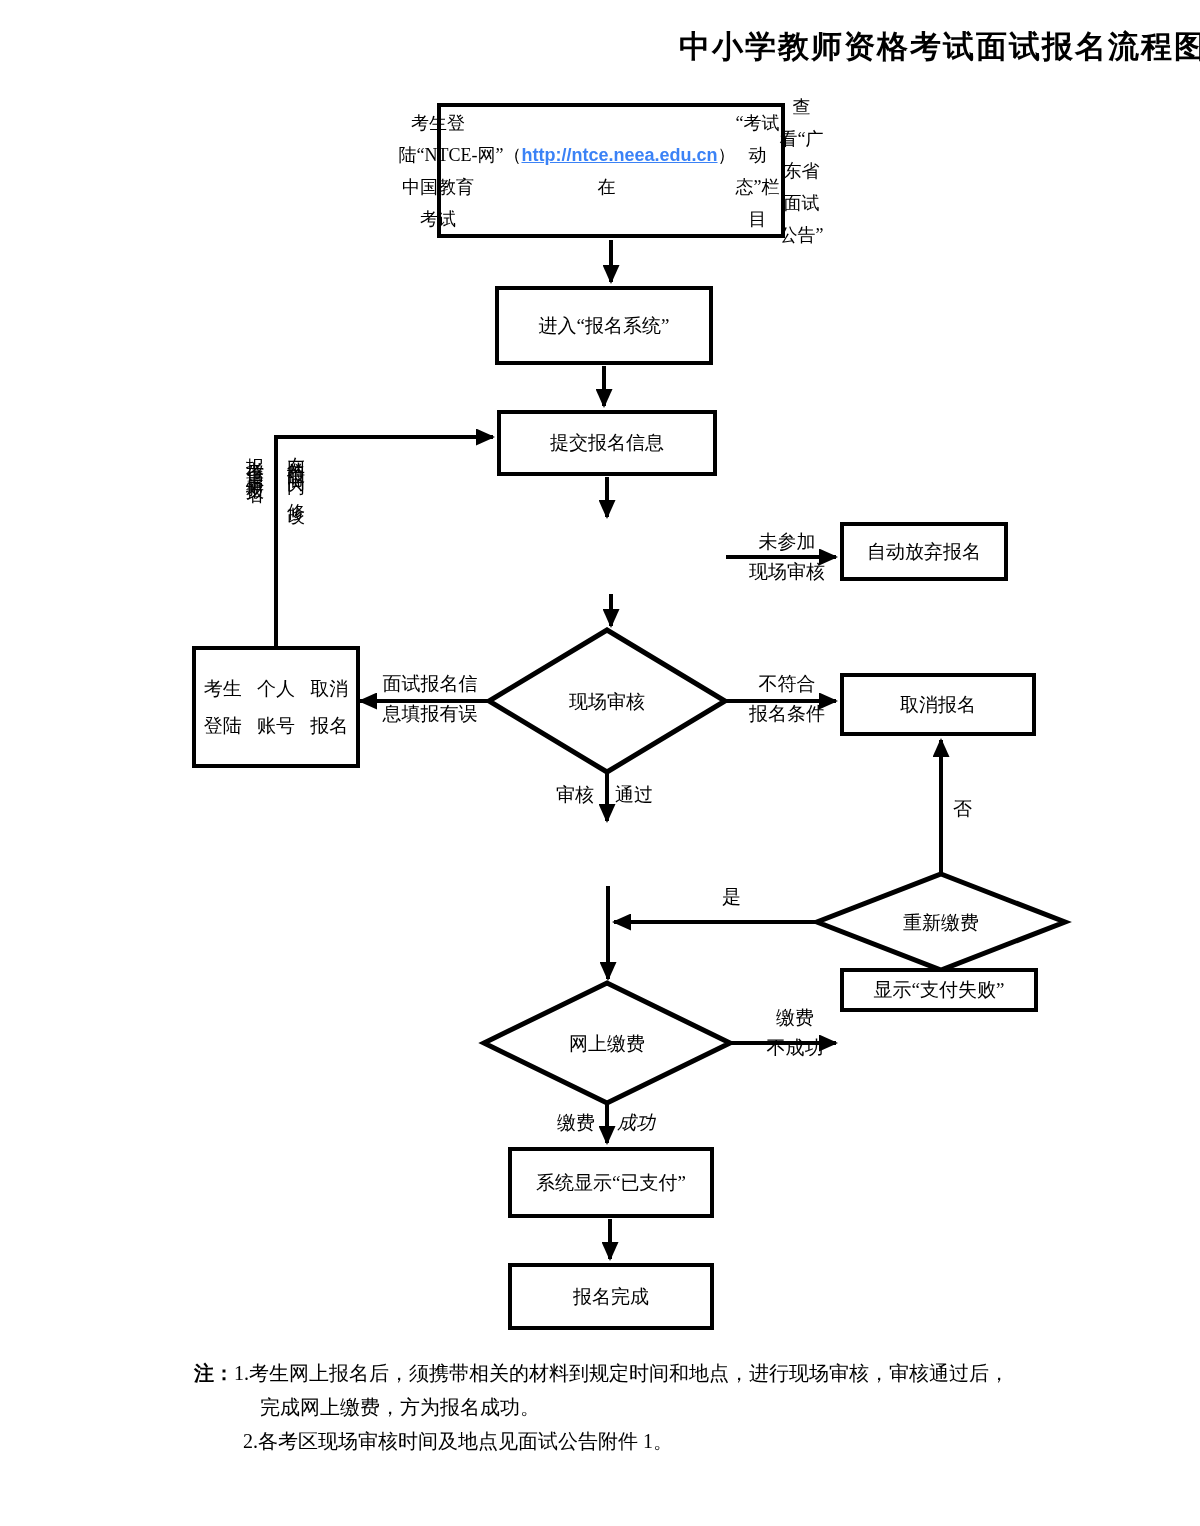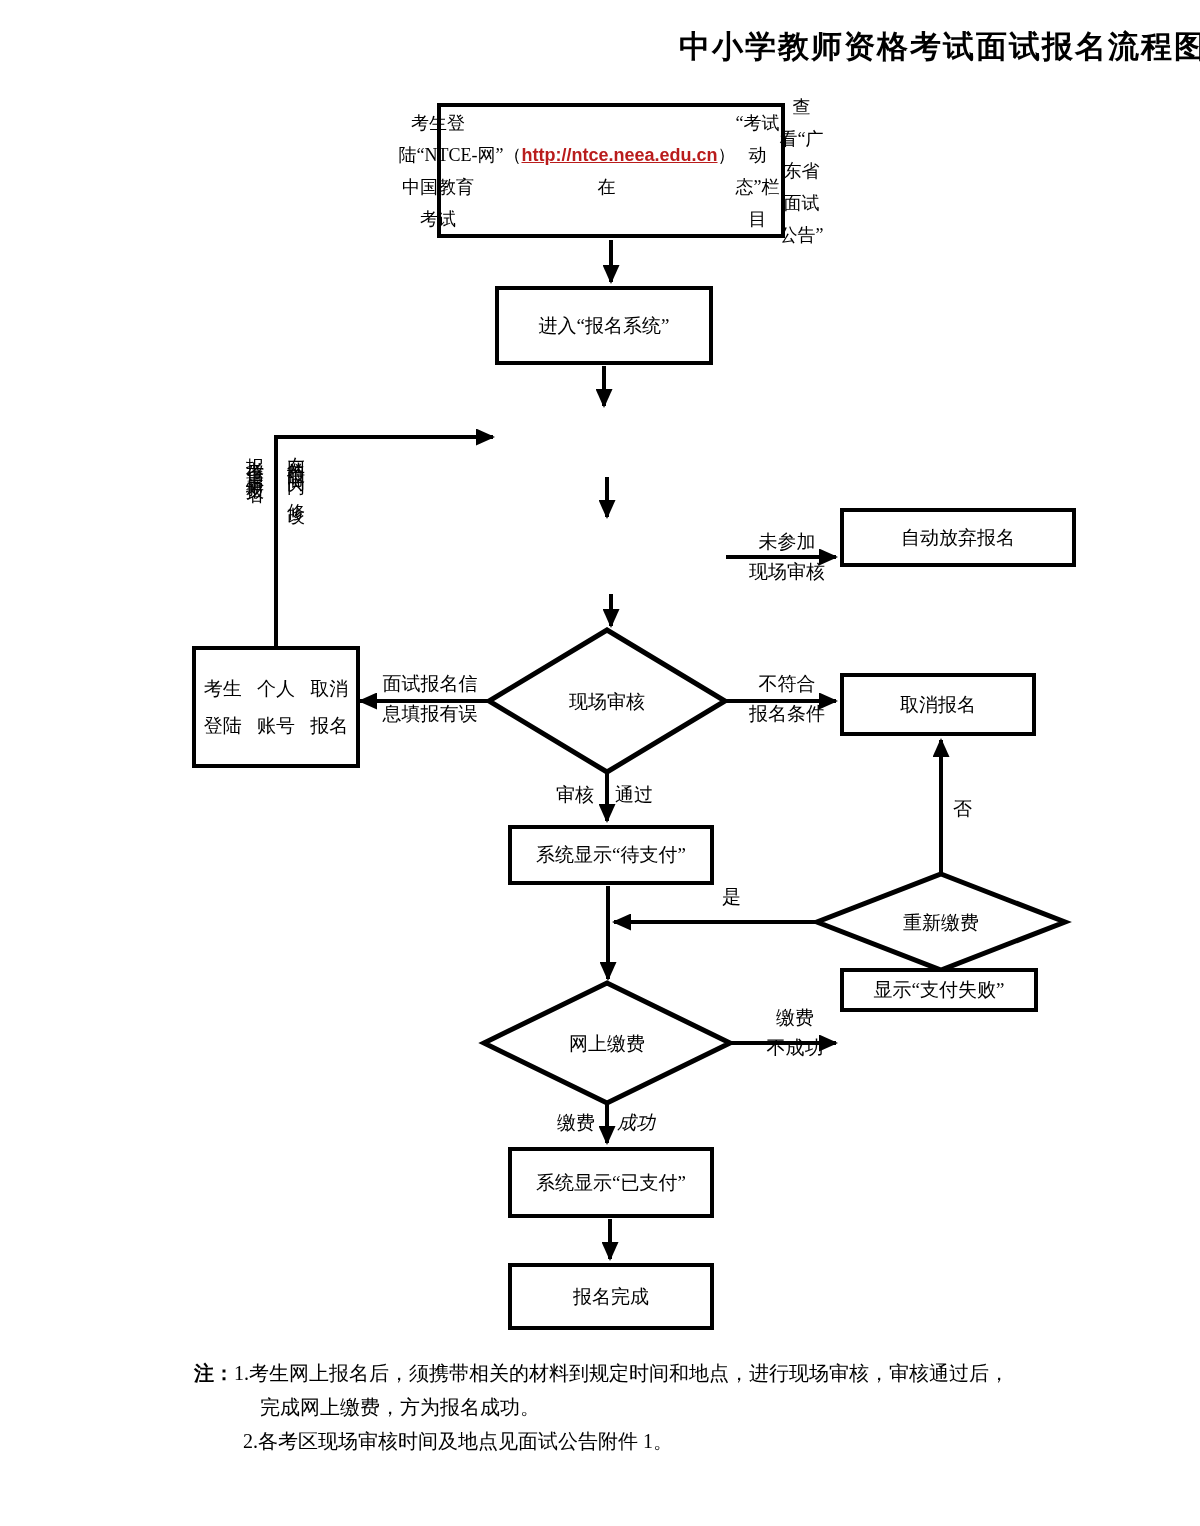--- a/index.html
+++ b/index.html
@@ -15,21 +15,21 @@
   }
   .box{
     position:absolute;border:4px solid #000;background:#fff;
     display:flex;align-items:center;justify-content:center;
     text-align:center;font-size:19px;line-height:1.55;box-sizing:border-box;
   }
   .b-start{left:437px;top:103px;width:348px;height:135px;font-size:18px;line-height:32px;}
   .b-enter{left:495px;top:286px;width:218px;height:79px;}
   .b-submit{left:497px;top:410px;width:220px;height:66px;}
   .b-review{left:497px;top:521px;width:228px;height:72px;}
-  .b-abandon{left:840px;top:508px;width:236px;height:59px;}
+  .b-abandon{left:840px;top:522px;width:168px;height:59px;}
   .b-cancel-login{left:192px;top:646px;width:168px;height:122px;line-height:37px;}
   .b-cancel{left:840px;top:673px;width:196px;height:63px;}
   .b-pendpay{left:508px;top:825px;width:206px;height:60px;}
   .b-payfail{left:840px;top:968px;width:198px;height:44px;}
   .b-paid{left:508px;top:1147px;width:206px;height:71px;}
   .b-done{left:508px;top:1263px;width:206px;height:67px;}
   .dlabel{
     position:absolute;font-size:19px;text-align:center;transform:translate(-50%,-50%);
     white-space:nowrap;
   }
@@ -95,37 +95,37 @@
     <g stroke="#000" stroke-width="5" fill="#ffffff">
       <polygon points="607,630 725,701 607,772 489,701"></polygon>
       <polygon points="941,874 1065,922 941,970 817,922"></polygon>
       <polygon points="607,983 730,1043 607,1103 484,1043"></polygon>
     </g>
   </svg>
 
   <div class="box b-start">
     <span>考生登陆“NTCE-中国教育考试</span>
     <span>
-      <span>网”（</span><a class="link" id="ntce-link" href="#" style="color: #b91c1c;">http://ntce.neea.edu.cn</a><span>）在</span>
+      <span>网”（</span><a class="link" id="ntce-link" href="#" style="color: #3b82f6;">http://ntce.neea.edu.cn</a><span>）在</span>
     </span>
     <span>“考试动态”栏目</span>
     <span>查看“广东省面试公告”</span>
   </div>
 
   <div class="box b-enter">进入“报名系统”</div>
+  <div class="box b-submit">提交报名信息</div>
   <div class="box b-abandon">自动放弃报名</div>
 
   <div class="box b-cancel-login">
     <span>考生登陆</span>
     <span>个人账号</span>
     <span>取消报名</span>
   </div>
 
   <div class="box b-cancel">取消报名</div>
-  <div class="box b-pendpay">系统显示“待支付”</div>
   <div class="box b-payfail">显示“支付失败”</div>
   <div class="box b-paid">系统显示“已支付”</div>
   <div class="box b-done">报名完成</div>
 
   <div class="dlabel" style="left:607px;top:702px;">现场审核</div>
   <div class="dlabel" style="left:941px;top:923px;">重新缴费</div>
   <div class="dlabel" style="left:607px;top:1044px;">网上缴费</div>
 
   <div class="elabel" style="left:741px;top:527px;width:92px;">
     <span style="display:block">未参加</span>

